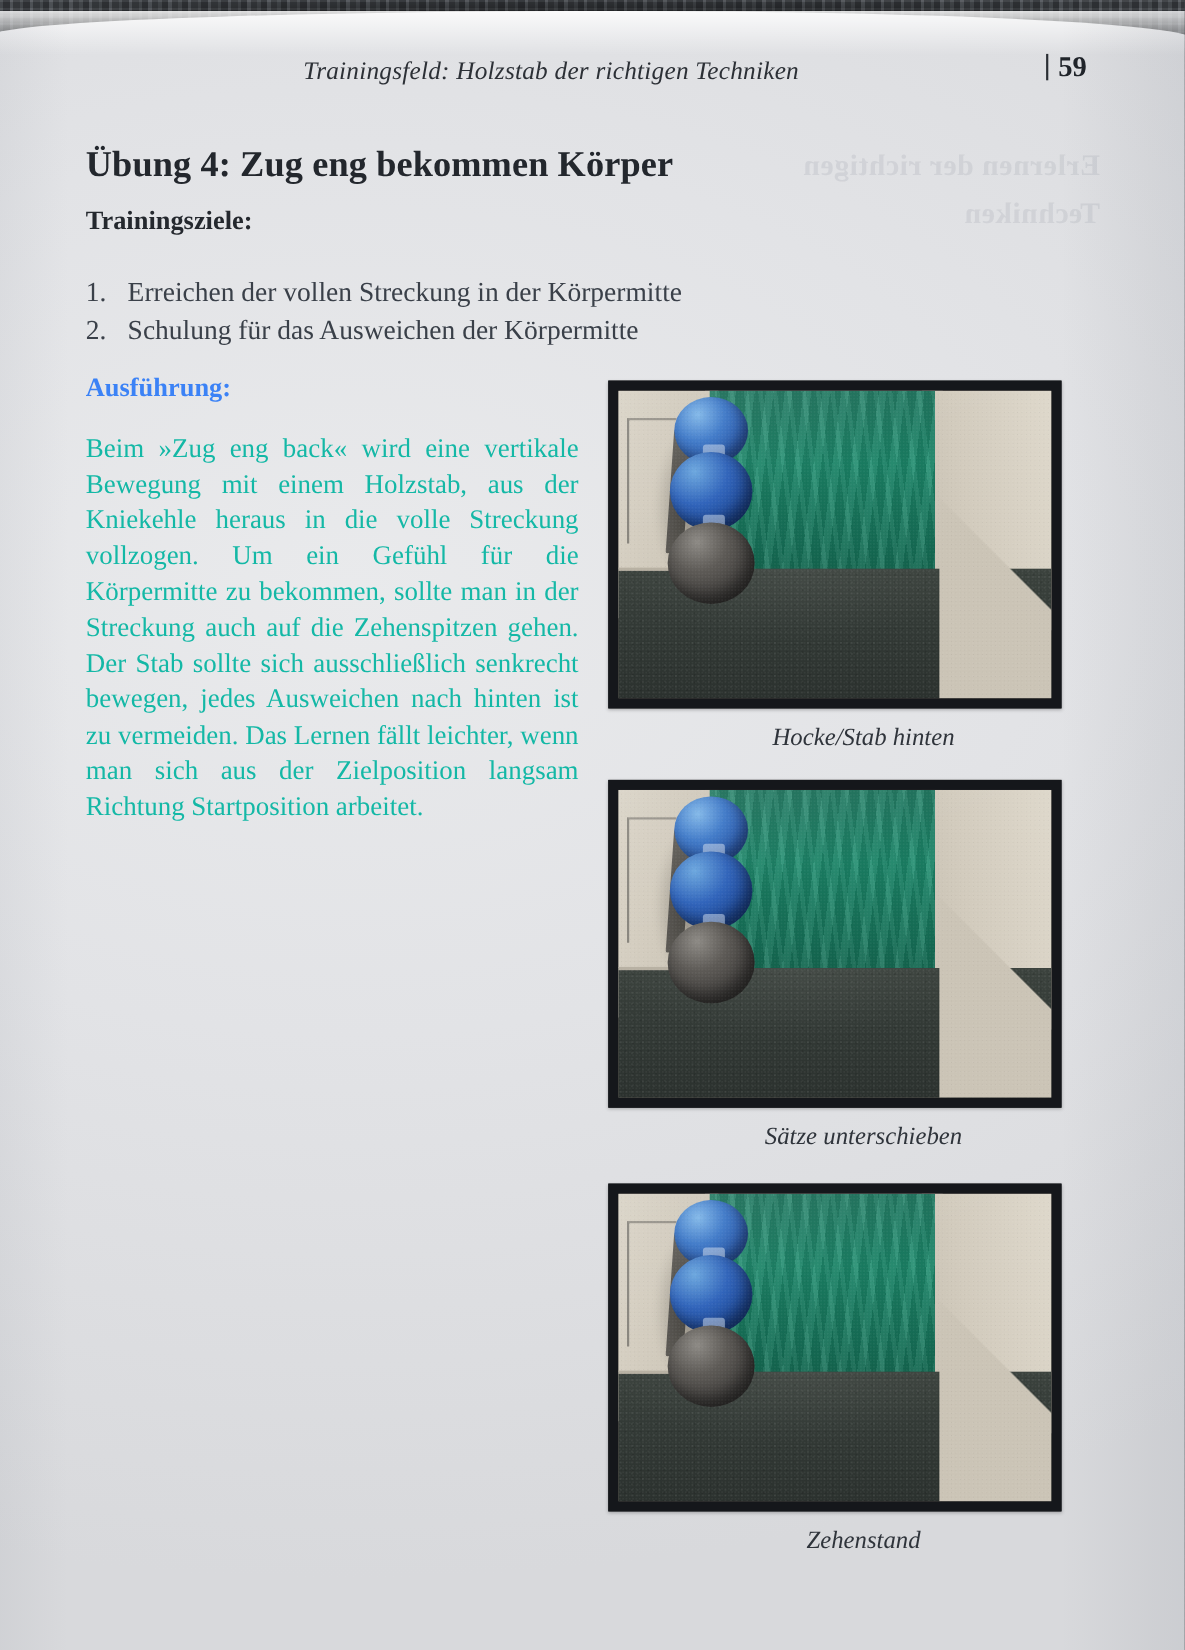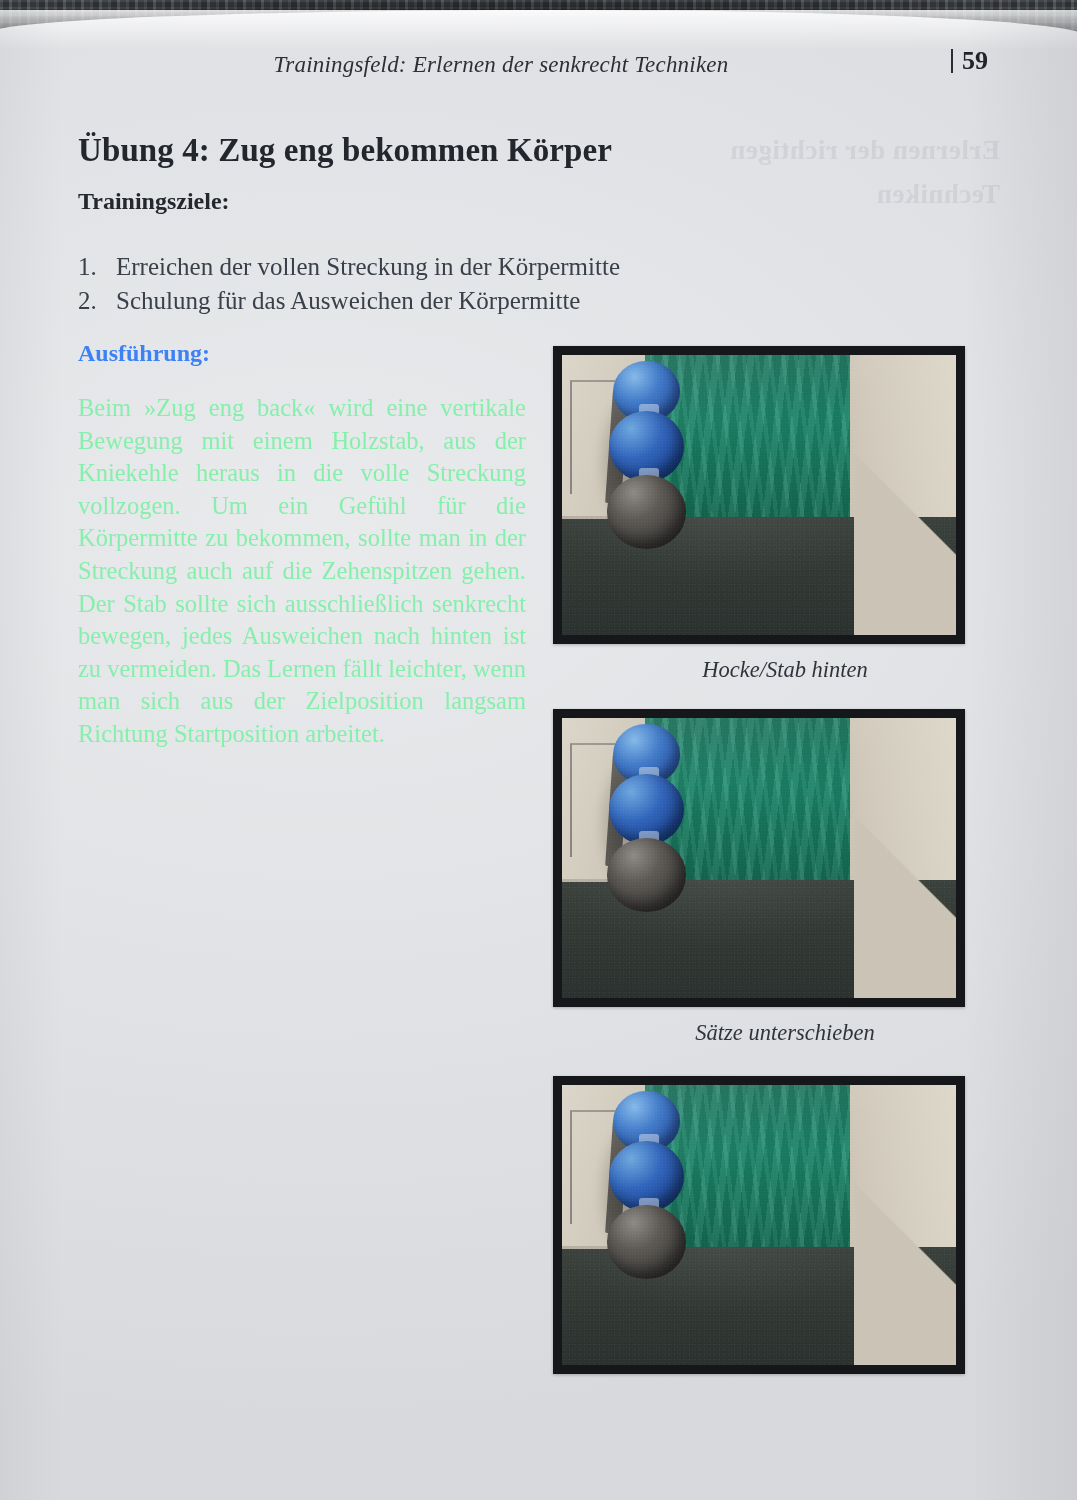--- a/index.html
+++ b/index.html
@@ -183,21 +183,21 @@
   }
   .exec-label {
     font-size: 24px;
     font-weight: bold;
     color: #3b82f6;
     margin-bottom: 4px;
   }
   .body-text {
     font-size: 24.5px;
     line-height: 32.6px;
-    color: #86efac;
+    color: #14b8a6;
     text-align: justify;
     text-justify: inter-word;
     hyphens: manual;
     margin-top: 25px;
   }
   .reps {
     margin-top: 30px;
     font-style: italic;
     font-size: 24px;
     color: #3a4049;
@@ -461,21 +461,21 @@
   <div class="page-top-curve"></div>
   <div class="page-shade-left"></div>
   <div class="page-shade-right"></div>
 </div>
 
 <div class="bleed">Erlernen der richtigen Techniken</div>
 
 <div class="content">
 
   <div class="runhead">
-    <span class="runhead-title">Trainingsfeld: Erlernen der senkrecht Techniken</span>
+    <span class="runhead-title">Trainingsfeld: Holzstab der richtigen Techniken</span>
     <span class="runhead-folio">
       <span class="folio-rule"></span>
       <span>59</span>
     </span>
   </div>
 
   <h1 class="exercise-title">Übung 4: Zug eng bekommen Körper</h1>
   <div class="goals-label">Trainingsziele:</div>
 
   <ol class="goals">
@@ -595,15 +595,16 @@
           <div class="arm" style="left:43.5%;top:38%;width:3.4%;height:18%;"></div>
           <div class="pants" style="left:43.5%;top:43%;width:12%;height:46%;border-radius:10px 12px 8px 8px;"></div>
           <div class="stick" style="left:40.5%;top:50%;width:3%;height:8%;"></div>
           <div class="shoe" style="left:42%;top:77.5%;width:8.5%;height:4%;"></div>
           <div class="shoe" style="left:41.5%;top:87.5%;width:9.5%;height:4.5%;"></div>
         </div>
         <div class="grain"></div>
         <div class="photo-sheen"></div>
       </div>
     </div>
+    <div class="caption">Zehenstand</div>
   </div>
 
 </div>
 
 </body></html>

